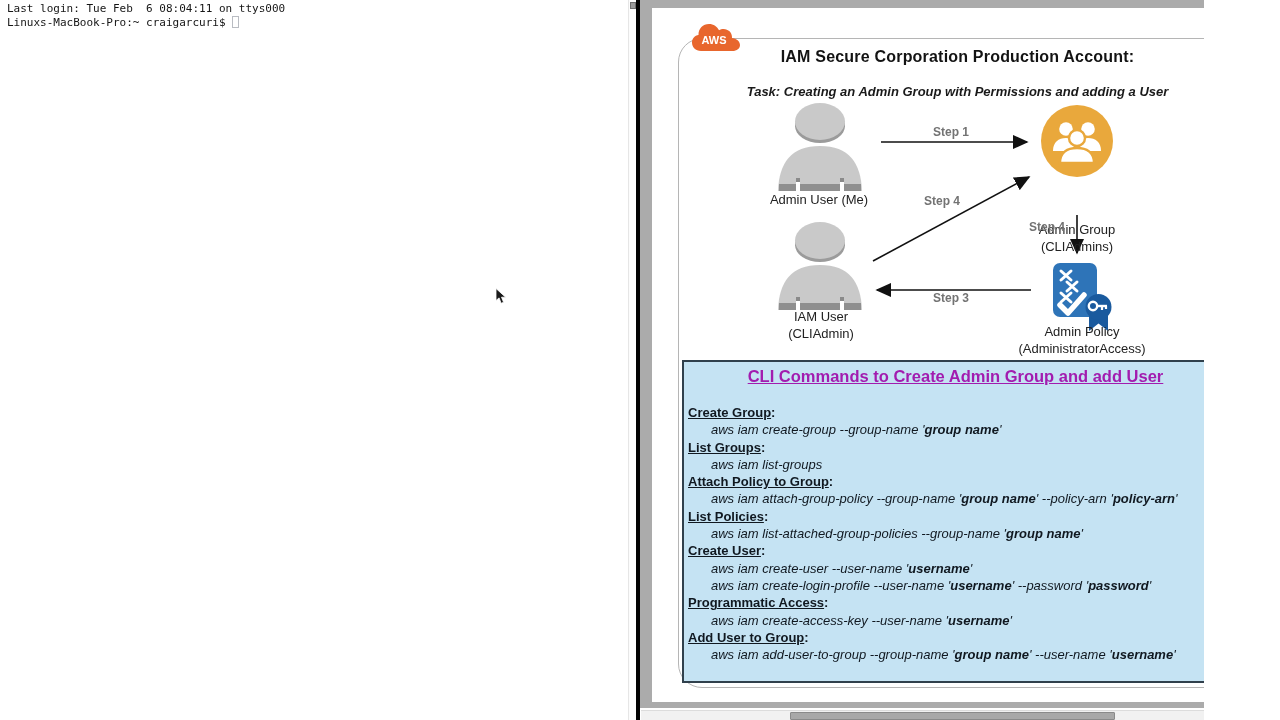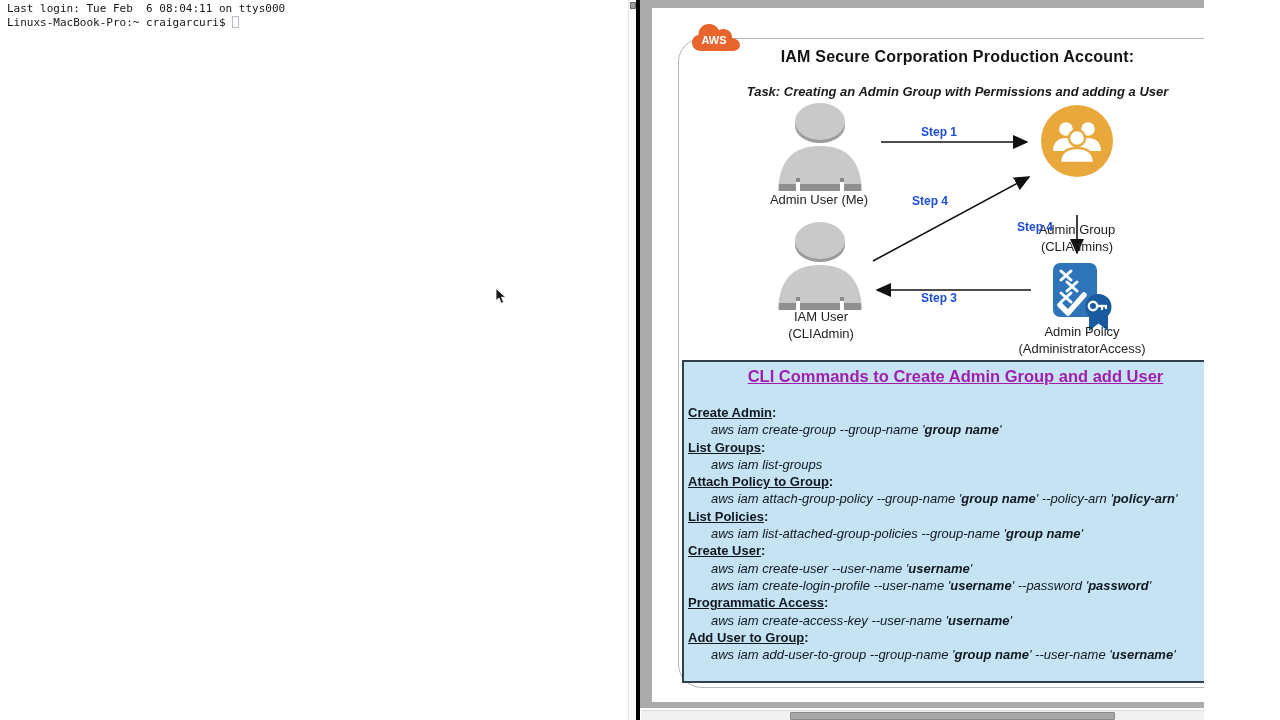--- a/index.html
+++ b/index.html
@@ -47,21 +47,21 @@
         border:1.5px solid #b5b5b5;border-radius:24px;background:#fff;}
   .aws-badge{position:absolute;left:12px;top:-19px;width:50px;height:40px;z-index:3;}
   .doc-title{position:absolute;left:0;top:9px;width:100%;text-align:center;
              font-size:16px;font-weight:bold;color:#131313;letter-spacing:.2px;}
   .doc-subtitle{position:absolute;left:0;top:45px;width:100%;text-align:center;
                 font-size:13px;font-weight:bold;font-style:italic;color:#1a1a1a;}
 
   
   .node-icon{position:absolute;}
   .nlabel{position:absolute;text-align:center;font-size:13px;line-height:17px;color:#222;}
-  .step{position:absolute;width:60px;font-size:12px;font-weight:bold;color:#1d4ed8;}
+  .step{position:absolute;width:60px;text-align:center;font-size:12px;font-weight:bold;color:#737373;}
   .arrows{position:absolute;left:0;top:0;pointer-events:none;}
 
   
   .clibox{position:absolute;left:3px;top:321px;width:547px;height:323px;
           background:var(--cli_box_bg);border:2px solid var(--cli_box_border);}
   .cli-heading{margin-top:5px;text-align:center;font-size:16.5px;font-weight:bold;
                text-decoration:underline;color:#a21caf;}
   .cli-list{position:absolute;left:4px;top:42px;right:2px;font-size:13px;
             line-height:17.3px;color:#101820;}
   .cli-label{font-weight:bold;}
@@ -188,21 +188,21 @@
         </div>
 
         <div class="step" style="left:242px;top:86px;">Step 1</div>
         <div class="step" style="left:338px;top:181px;">Step 4</div>
         <div class="step" style="left:242px;top:252px;">Step 3</div>
         <div class="step" style="left:233px;top:155px;">Step 4</div>
 
         <div class="clibox">
           <div class="cli-heading">CLI Commands to Create Admin Group and add User</div>
           <div class="cli-list">
-              <div class="cli-label"><span class="u">Create Admin</span><span>:</span></div>
+              <div class="cli-label"><span class="u">Create Group</span><span>:</span></div>
               <div class="cli-cmd"><span>aws iam create-group --group-name '</span><b>group name</b><span>'</span></div>
               <div class="cli-label"><span class="u">List Groups</span><span>:</span></div>
               <div class="cli-cmd"><span>aws iam list-groups</span></div>
               <div class="cli-label"><span class="u">Attach Policy to Group</span><span>:</span></div>
               <div class="cli-cmd"><span>aws iam attach-group-policy --group-name '</span><b>group name</b><span>' --policy-arn '</span><b>policy-arn</b><span>'</span></div>
               <div class="cli-label"><span class="u">List Policies</span><span>:</span></div>
               <div class="cli-cmd"><span>aws iam list-attached-group-policies --group-name '</span><b>group name</b><span>'</span></div>
               <div class="cli-label"><span class="u">Create User</span><span>:</span></div>
               <div class="cli-cmd"><span>aws iam create-user --user-name '</span><b>username</b><span>'</span></div>
               <div class="cli-cmd"><span>aws iam create-login-profile --user-name '</span><b>username</b><span>' --password '</span><b>password</b><span>'</span></div>

